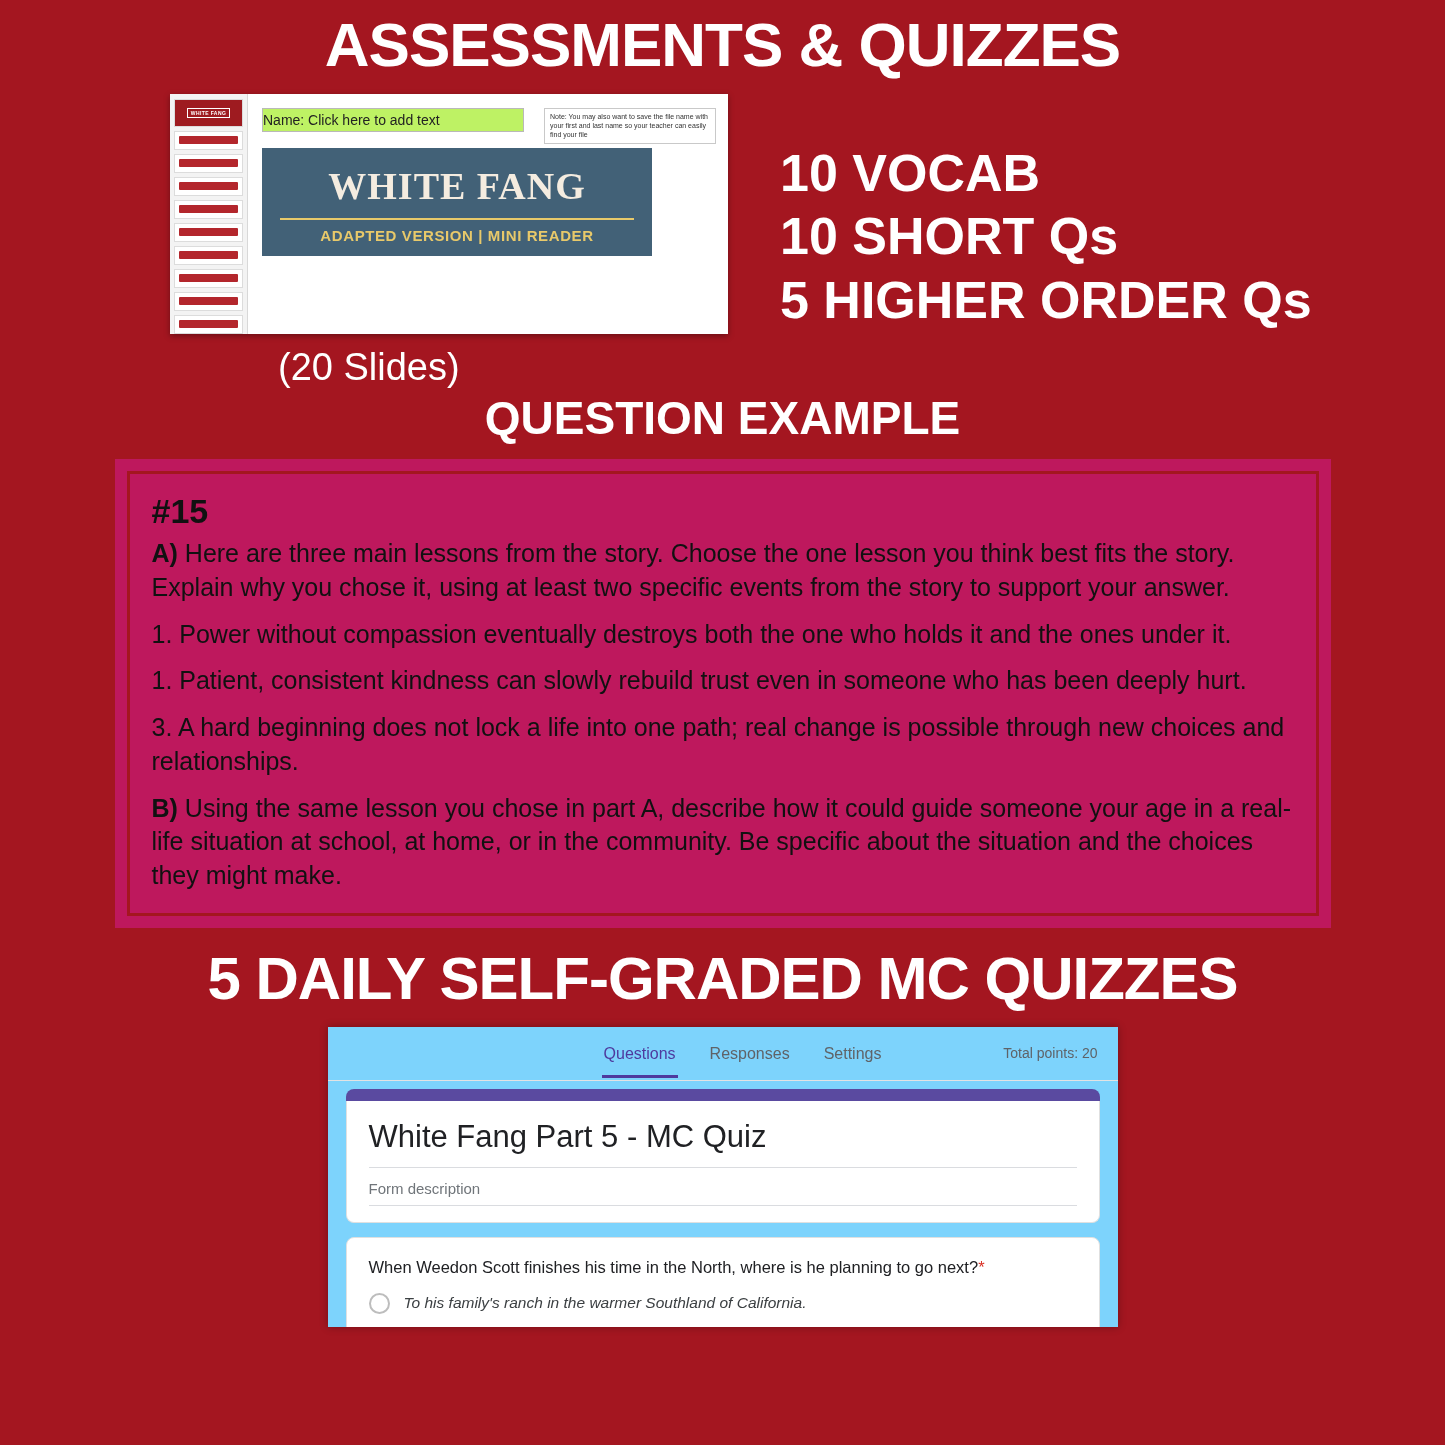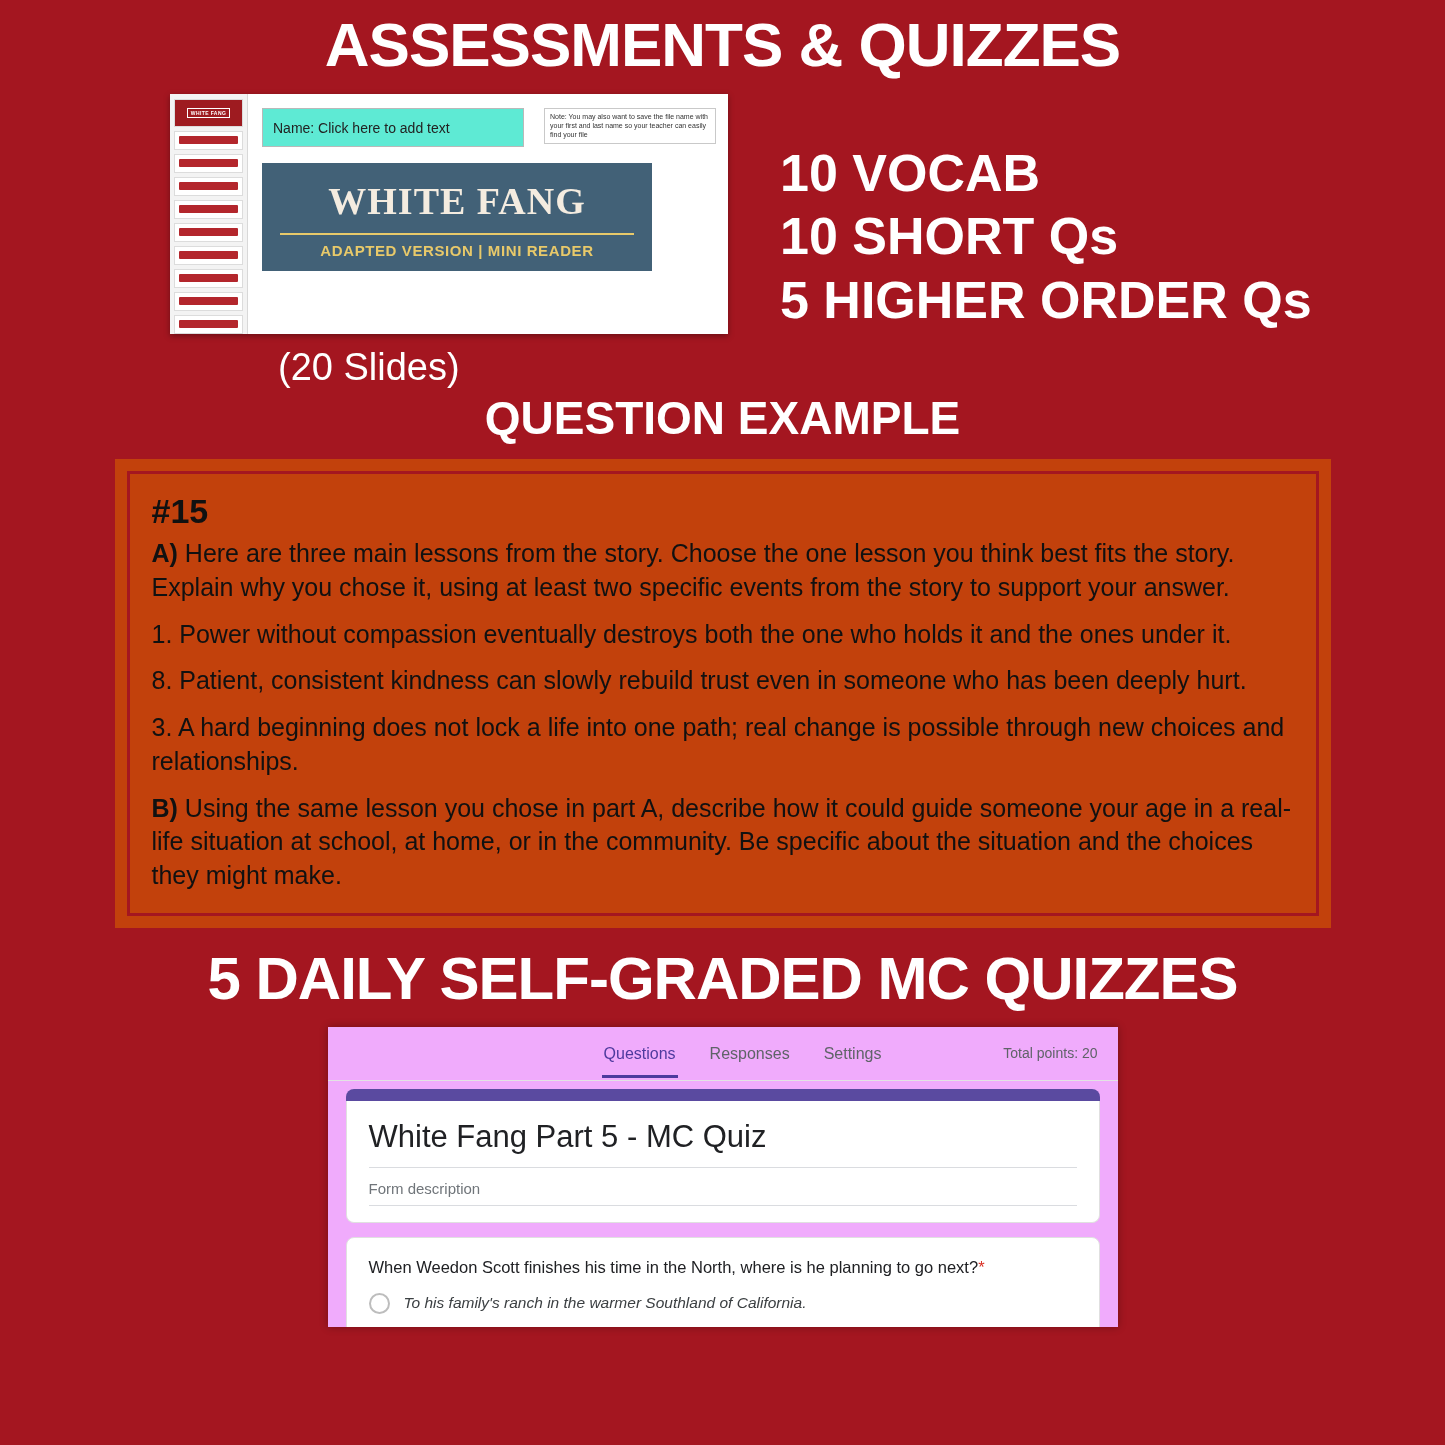--- a/index.html
+++ b/index.html
@@ -86,28 +86,27 @@
   .slide-main {
     position: absolute;
     left: 78px; right: 0; top: 0; bottom: 0;
     background: #ffffff;
     padding: 14px 10px 0 14px;
     box-sizing: border-box;
   }
   .name-box {
     border: 1px solid #b9b9b9;
     width: 262px;
-    height: 39px;
+    height: 24px;
     display: flex;
     align-items: center;
-    padding-left: 10px;
     box-sizing: border-box;
     font-size: 14px;
     color: #222;
-    background: #5eead4;
+    background: #bef264;
   }
   .note-box {
     position: absolute;
     right: 12px;
     top: 14px;
     width: 172px;
     border: 1px solid #c9c9c9;
     background: #fff;
     font-size: 7px;
     line-height: 1.25;
@@ -161,21 +160,21 @@
     color: #ffffff;
     font-weight: bold;
   }
   .qe-title {
     font-size: 46px;
     margin-top: 2px;
   }
   .q-card-outer {
     margin: 14px auto 0 auto;
     width: 1216px;
-    background: #c2410c;
+    background: #be185d;
     padding: 12px;
     box-sizing: border-box;
   }
   .q-card-inner {
     border: 3px solid #a41620;
     padding: 18px 22px 20px 22px;
     box-sizing: border-box;
   }
   .q-num {
     font-size: 34px;
@@ -194,21 +193,21 @@
 
   
   .mc-title {
     font-size: 60px;
     margin-top: 16px;
     letter-spacing: -1px;
   }
   .form-shot {
     width: 790px;
     margin: 14px auto 0 auto;
-    background: #f0abfc;
+    background: #7dd3fc;
     box-shadow: 0 0 8px rgba(0,0,0,.3);
     padding-bottom: 0;
     position: relative;
     height: 300px;
     overflow: hidden;
   }
   .form-tabs {
     display: flex;
     align-items: center;
     height: 54px;
@@ -363,21 +362,21 @@
 
 </div>
 
 <div class="section-title qe-title">QUESTION EXAMPLE</div>
 
 <div class="q-card-outer">
   <div class="q-card-inner">
     <div class="q-num">#15</div>
     <div class="q-text"><b>A)</b><span> Here are three main lessons from the story. Choose the one lesson you think best fits the story. Explain why you chose it, using at least two specific events from the story to support your answer.</span></div>
     <div class="q-text">1. Power without compassion eventually destroys both the one who holds it and the ones under it.</div>
-    <div class="q-text">8. Patient, consistent kindness can slowly rebuild trust even in someone who has been deeply hurt.</div>
+    <div class="q-text">1. Patient, consistent kindness can slowly rebuild trust even in someone who has been deeply hurt.</div>
     <div class="q-text">3. A hard beginning does not lock a life into one path; real change is possible through new choices and relationships.</div>
     <div class="q-text"><b>B)</b><span> Using the same lesson you chose in part A, describe how it could guide someone your age in a real-life situation at school, at home, or in the community. Be specific about the situation and the choices they might make.</span></div>
   </div>
 </div>
 
 <div class="section-title mc-title">5 DAILY SELF-GRADED MC QUIZZES</div>
 
 <div class="form-shot">
 
   <div class="form-tabs">

